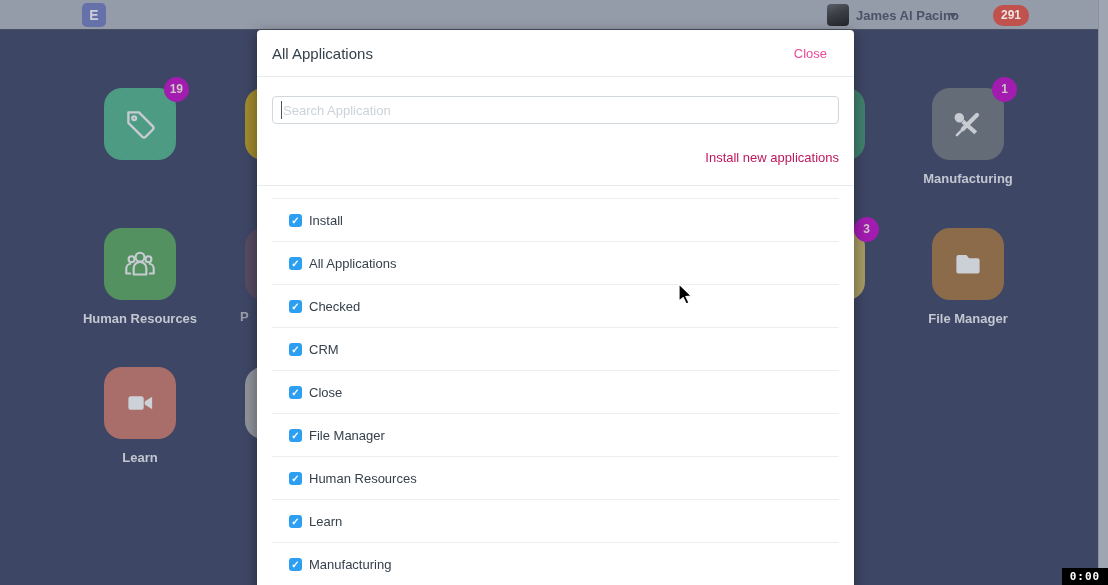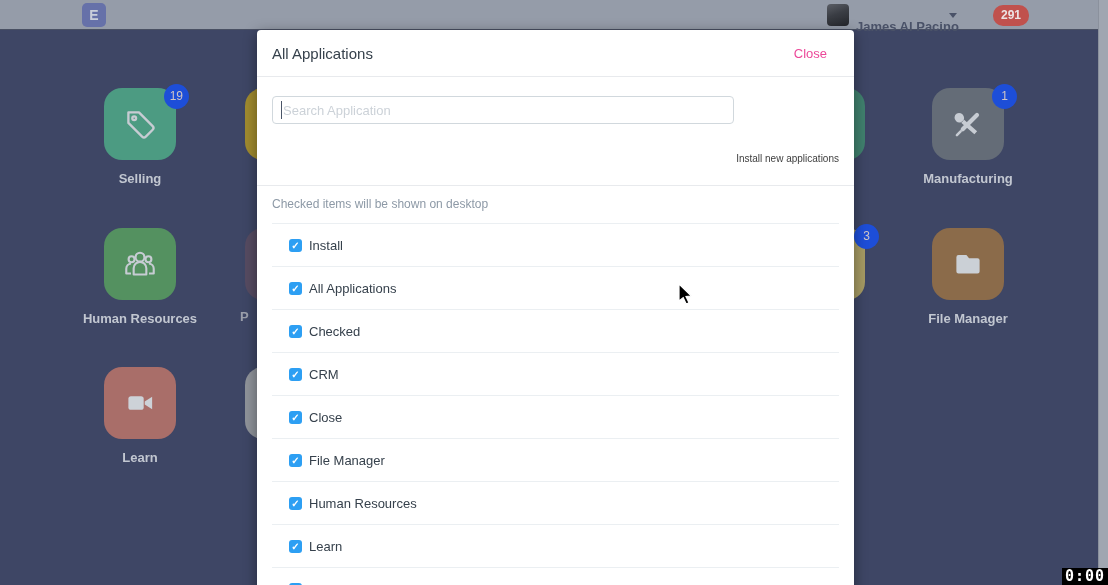--- a/index.html
+++ b/index.html
@@ -7,56 +7,56 @@
   .screen { position:relative; width:1108px; height:585px; overflow:hidden; background:#3E4665; }
 
   
   .navbar { position:absolute; left:0; top:0; width:1108px; height:30px; background:#959CA9; border-bottom:1px solid #495063; z-index:3; }
   .nav-logo { position:absolute; left:82px; top:3px; width:24px; height:24px; background:#6671A9; border-radius:5px; color:#C9CEDA; font-size:14px; font-weight:bold; text-align:center; line-height:24px; cursor:pointer; }
   .nav-search { position:absolute; left:482px; top:3px; width:293px; height:24px; background:#A6ACB7; border:1px solid #989EAB; border-radius:4px; }
   .nav-search input { position:absolute; left:0; top:0; width:100%; height:100%; background:transparent; border:none; outline:none; padding:0 28px 0 10px; font-size:12.5px; color:#4A5268; font-family:"Liberation Sans",sans-serif; }
   .nav-search input::placeholder { color:#878E9C; opacity:1; }
   .nav-search-icon { position:absolute; right:7px; top:4px; width:16px; height:16px; }
   .nav-avatar { position:absolute; left:827px; top:4px; width:22px; height:22px; border-radius:4px; background:linear-gradient(160deg,#5B5E66 0%,#3A3D44 45%,#24262B 100%); cursor:pointer; }
-  .nav-user { position:absolute; left:856px; top:19px; font-size:13px; font-weight:bold; color:#4A5268; cursor:pointer; }
+  .nav-user { position:absolute; left:856px; top:8px; font-size:13px; font-weight:bold; color:#4A5268; cursor:pointer; }
   .nav-caret { position:absolute; left:949px; top:13px; width:0; height:0; border-left:4px solid transparent; border-right:4px solid transparent; border-top:5px solid #4A5268; }
   .nav-badge { position:absolute; left:993px; top:5px; min-width:33px; height:21px; background:#C0514D; border-radius:10px; color:#EDE3E3; font-size:12px; font-weight:bold; text-align:left; line-height:21px; padding:0 8px; cursor:pointer; }
 
   
   .tile { position:absolute; width:72px; z-index:1; cursor:pointer; }
   .tile-icon { width:72px; height:72px; border-radius:18px; display:flex; align-items:center; justify-content:center; }
   .tile-label { position:absolute; left:-60px; right:-60px; top:83px; text-align:center; font-size:13px; font-weight:bold; color:#C2C7D1; }
-  .tile-badge { position:absolute; top:-11px; right:-13px; min-width:25px; height:25px; border-radius:13px; background:#1d4ed8; color:#CFC5C6; font-size:12px; font-weight:normal; text-align:center; line-height:25px; padding:0 6px;margin-top:7px; }
+  .tile-badge { position:absolute; top:-11px; right:-13px; min-width:25px; height:25px; border-radius:13px; background:#a21caf; color:#CFC5C6; font-size:12px; font-weight:bold; text-align:center; line-height:25px; padding:0 6px; }
   .partial-letter { position:absolute; left:240px; top:309px; font-size:13px; font-weight:bold; color:#9B9FAB; z-index:1; }
 
   
   .scrollbar { position:absolute; right:0; top:0; width:10px; height:585px; background:#A0A6B1; border-left:1px solid #8B919D; z-index:4; }
 
   
   .modal { position:absolute; left:257px; top:30px; width:597px; height:600px; background:#FFFFFF; border-radius:4px; box-shadow:0 3px 14px rgba(0,0,0,0.4); z-index:10; }
   .modal-header { position:relative; height:47px; border-bottom:1px solid #E8EAED; }
   .modal-title { position:absolute; left:15px; top:15px; font-size:15px; color:#36414C; }
   .modal-close { position:absolute; right:27px; top:16px; font-size:13px; color:#ec4899; background:none; border:none; cursor:pointer; font-family:"Liberation Sans",sans-serif; }
   .modal-body { padding:0 15px; }
   .app-search-wrap { position:relative; margin-top:19px; }
-  .app-search { width:462px; height:28px; border:1px solid #D1D8DD; border-radius:4px; padding:0 10px; font-size:13px; color:#36414C; outline:none; font-family:"Liberation Sans",sans-serif; }
+  .app-search { width:567px; height:28px; border:1px solid #D1D8DD; border-radius:4px; padding:0 10px; font-size:13px; color:#36414C; outline:none; font-family:"Liberation Sans",sans-serif; }
   .app-search::placeholder { color:#CCD2D8; opacity:1; }
   .caret-bar { position:absolute; left:9px; top:5px; width:1px; height:18px; background:#4A5568; }
   .install-row { margin-top:24px; text-align:right; }
-  .install-link { font-size:10px; color:#404040; text-decoration:none; cursor:pointer; }
+  .install-link { font-size:13px; color:#be185d; text-decoration:none; cursor:pointer; }
   .full-divider { margin:19px -15px 0 -15px; border:none; border-top:1px solid #E8EAED; }
   .hint { margin-top:11px; font-size:12px; color:#8D99A6; }
   .app-list { margin-top:12px; }
   .app-row { position:relative; height:43px; border-top:1px solid #EBEFF2; display:flex; align-items:center; padding-left:17px; cursor:pointer; }
   .checkbox { width:13px; height:13px; background:#2D9FF3; border-radius:3px; color:#FFFFFF; font-size:10px; line-height:13px; text-align:center; font-weight:bold; flex:0 0 auto; cursor:pointer; }
   .app-row-label { margin-left:7px; font-size:13px; color:#36414C; }
 
   
   .cursor { position:absolute; left:678px; top:284px; z-index:20; }
-  .rec-timer { position:absolute; right:0; bottom:0; width:46px; height:17px; background:#000000; color:#FFFFFF; font-family:"DejaVu Sans Mono",monospace; font-size:15px; font-weight:bold; text-align:center; line-height:17px; letter-spacing:1px; z-index:30;margin-left:12px; }
+  .rec-timer { position:absolute; right:0; bottom:0; width:46px; height:17px; background:#000000; color:#FFFFFF; font-family:"DejaVu Sans Mono",monospace; font-size:11px; font-weight:bold; text-align:center; line-height:17px; letter-spacing:1px; z-index:30;margin-left:12px; }
 </style>
 </head>
 <body>
 
 <div class="screen">
 
   <div class="navbar">
     <div class="nav-logo">E</div>
     <div class="nav-avatar"></div>
     <div class="nav-user">James Al Pacino</div>
@@ -65,21 +65,20 @@
   </div>
 
   <div class="tile" style="left:104px; top:88px;">
     <div class="tile-icon" style="background:#4C9B82;">
       <svg width="38" height="38" viewBox="0 0 36 36" fill="none" stroke="#C7CCD3" stroke-width="2.2" stroke-linejoin="round">
         <path d="M7 7 h10 l13 13 a2.5 2.5 0 0 1 0 3.5 l-6.5 6.5 a2.5 2.5 0 0 1 -3.5 0 L7 17 z"></path>
         <circle cx="12.5" cy="12.5" r="1.8"></circle>
       </svg>
     </div>
     <div class="tile-badge">19</div>
-    <div class="tile-label">Selling</div>
   </div>
 
   <div class="tile" style="left:104px; top:228px;">
     <div class="tile-icon" style="background:#549160;">
       <svg width="38" height="38" viewBox="0 0 36 36" fill="none" stroke="#C7CCD3" stroke-width="2" stroke-linejoin="round">
         <circle cx="18" cy="11.5" r="4.2"></circle>
         <circle cx="10" cy="13.5" r="2.8"></circle>
         <circle cx="26" cy="13.5" r="2.8"></circle>
         <path d="M12 28 v-6 a6 6 0 0 1 12 0 v6 z"></path>
         <path d="M9.5 27 H5 v-4.5 a5 5 0 0 1 4.5 -5"></path>
@@ -147,21 +146,20 @@
     </div>
     <div class="modal-body">
       <div class="app-search-wrap">
         <input type="text" class="app-search" placeholder="Search Application" style="">
         <div class="caret-bar"></div>
       </div>
       <div class="install-row">
         <a class="install-link">Install new applications</a>
       </div>
       <hr class="full-divider">
-      <div class="hint">Checked items will be shown on desktop</div>
 
       <div class="app-list">
         <div class="app-row">
           <span class="checkbox">✓</span>
           <span class="app-row-label">Install</span>
         </div>
         <div class="app-row">
           <span class="checkbox">✓</span>
           <span class="app-row-label">All Applications</span>
         </div>

